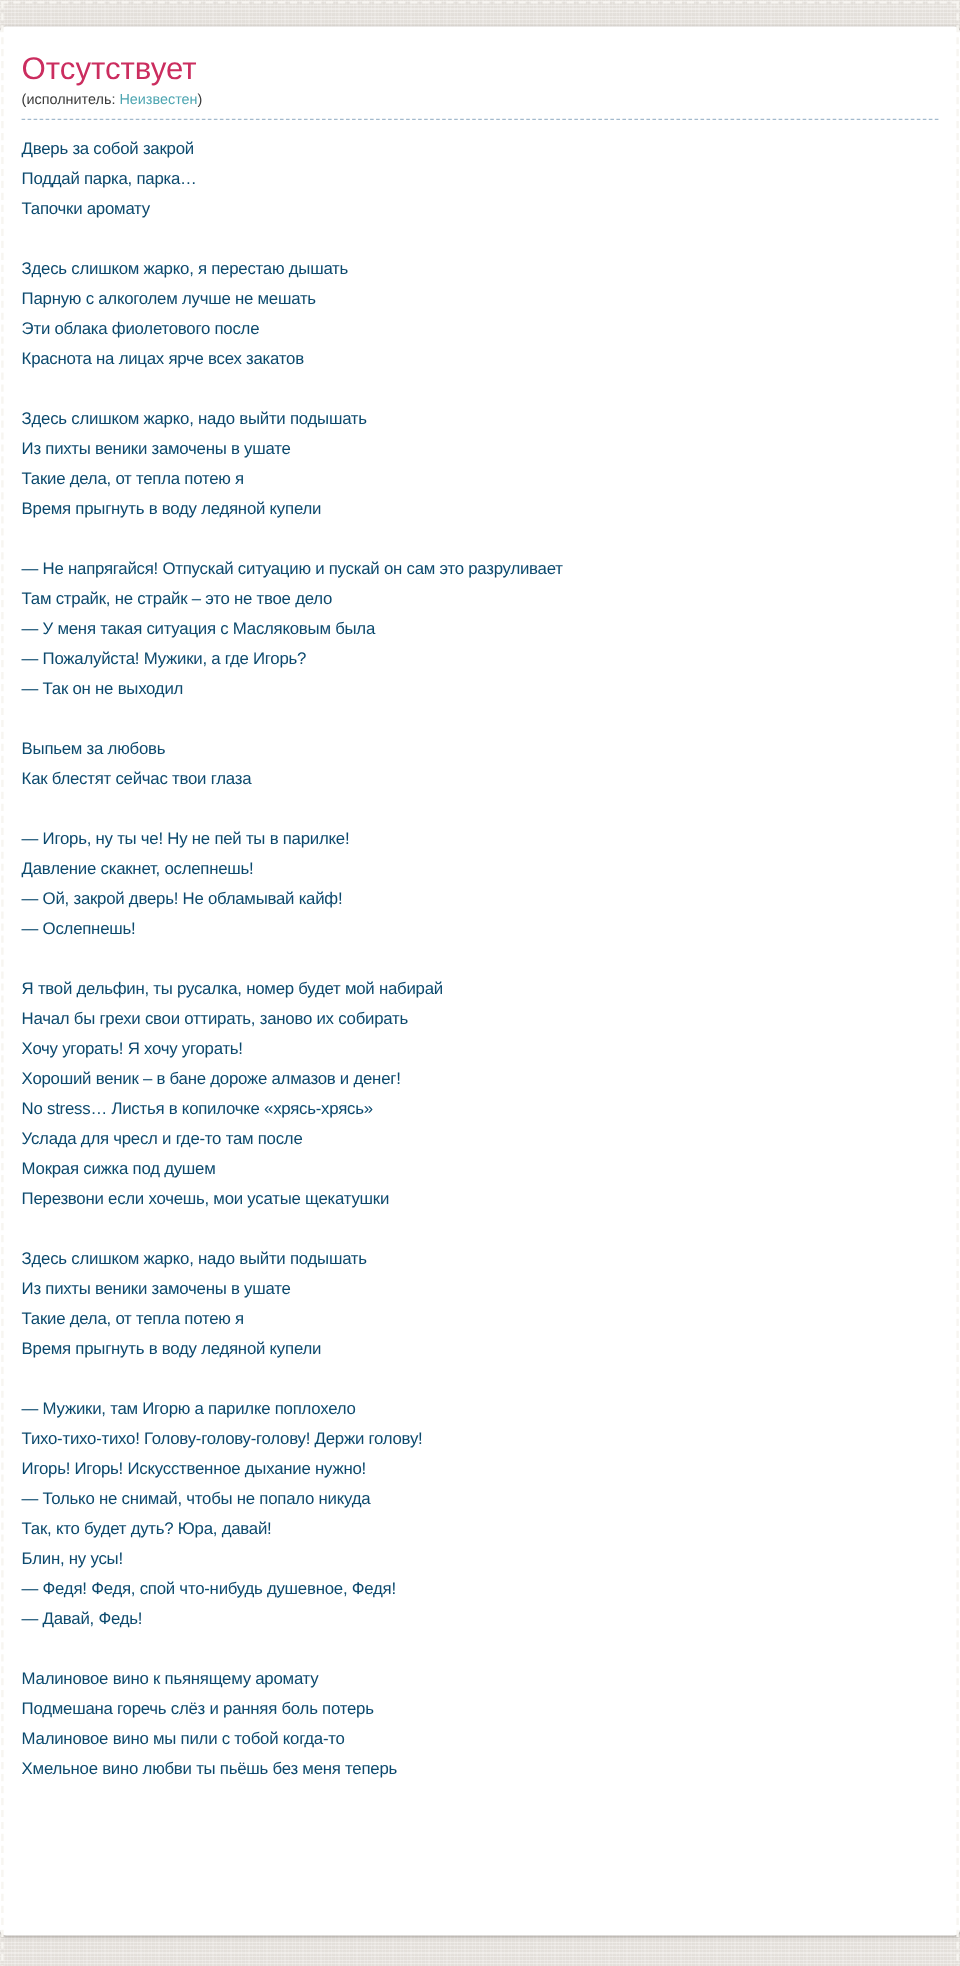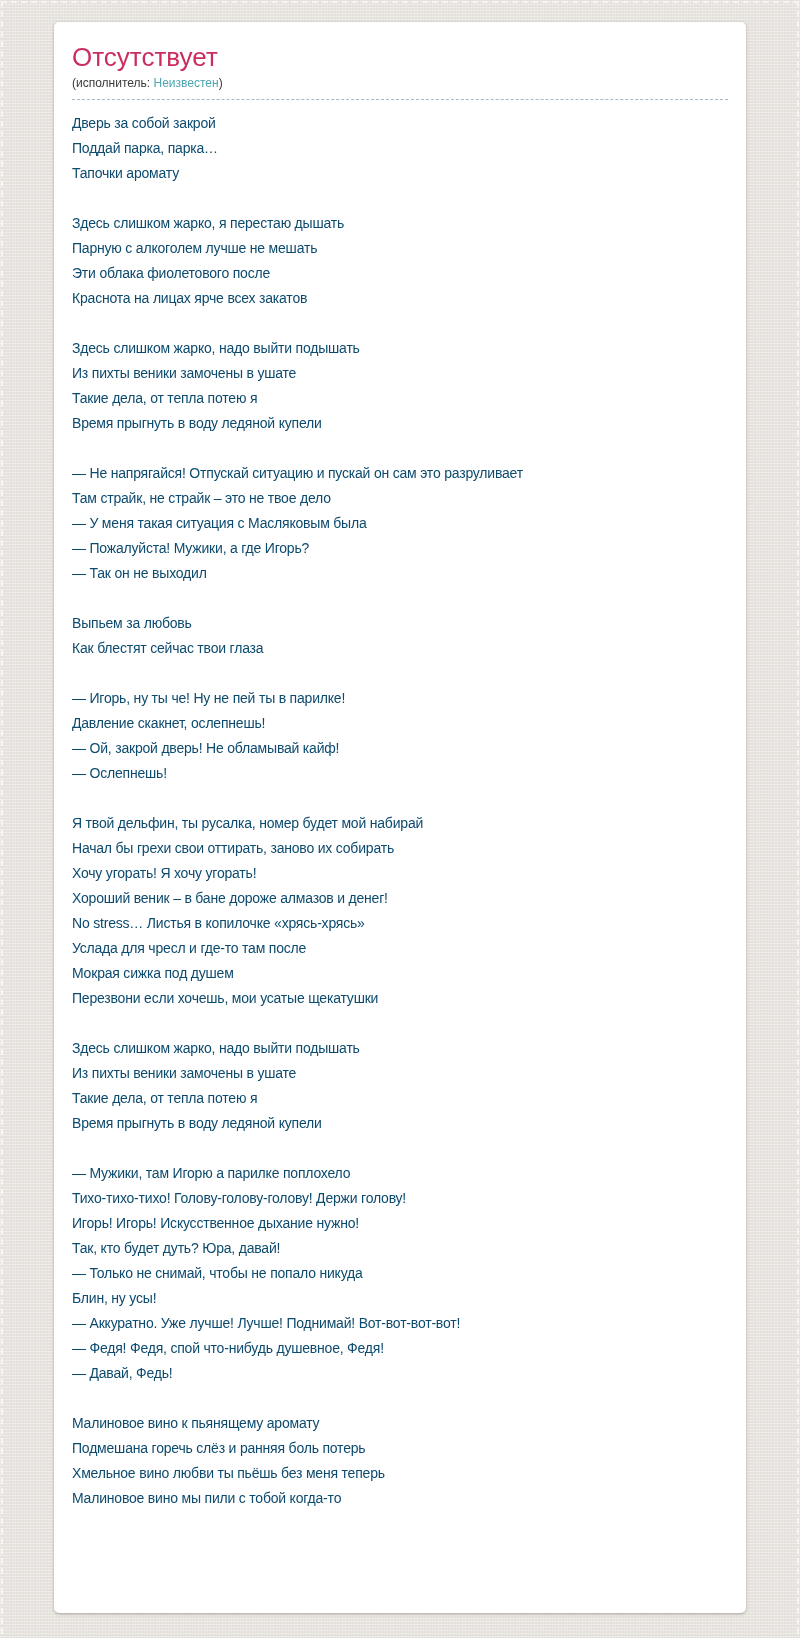--- a/index.html
+++ b/index.html
@@ -16,21 +16,21 @@
   }
   .stitch-border {
     position: absolute;
     inset: 1px;
     border: 2px dashed #f7f5f1;
     pointer-events: none;
     z-index: 3;
   }
   .card {
     position: relative;
-    width: 692px;
+    width: 800px;
     min-height: 1591px;
     margin: 22px auto 42px auto;
     background: #ffffff;
     border-radius: 5px;
     box-shadow: 0 1px 3px rgba(60,55,48,0.35);
     padding: 20px 18px 60px 18px;
     z-index: 2;
   }
   .song-title {
     display: inline-block;
@@ -130,27 +130,26 @@
       <div class="stanza">
         <div class="line">Здесь слишком жарко, надо выйти подышать</div>
         <div class="line">Из пихты веники замочены в ушате</div>
         <div class="line">Такие дела, от тепла потею я</div>
         <div class="line">Время прыгнуть в воду ледяной купели</div>
       </div>
       <div class="stanza">
         <div class="line">— Мужики, там Игорю а парилке поплохело</div>
         <div class="line">Тихо-тихо-тихо! Голову-голову-голову! Держи голову!</div>
         <div class="line">Игорь! Игорь! Искусственное дыхание нужно!</div>
+        <div class="line">— Только не снимай, чтобы не попало никуда</div>
         <div class="line">Так, кто будет дуть? Юра, давай!</div>
-        <div class="line">— Только не снимай, чтобы не попало никуда</div>
         <div class="line">Блин, ну усы!</div>
-        <div class="line">— Аккуратно. Уже лучше! Лучше! Поднимай! Вот-вот-вот-вот!</div>
         <div class="line">— Федя! Федя, спой что-нибудь душевное, Федя!</div>
         <div class="line">— Давай, Федь!</div>
       </div>
       <div class="stanza">
         <div class="line">Малиновое вино к пьянящему аромату</div>
         <div class="line">Подмешана горечь слёз и ранняя боль потерь</div>
+        <div class="line">Малиновое вино мы пили с тобой когда-то</div>
         <div class="line">Хмельное вино любви ты пьёшь без меня теперь</div>
-        <div class="line">Малиновое вино мы пили с тобой когда-то</div>
       </div>
     </div>
 </div>
 
 </body></html>

